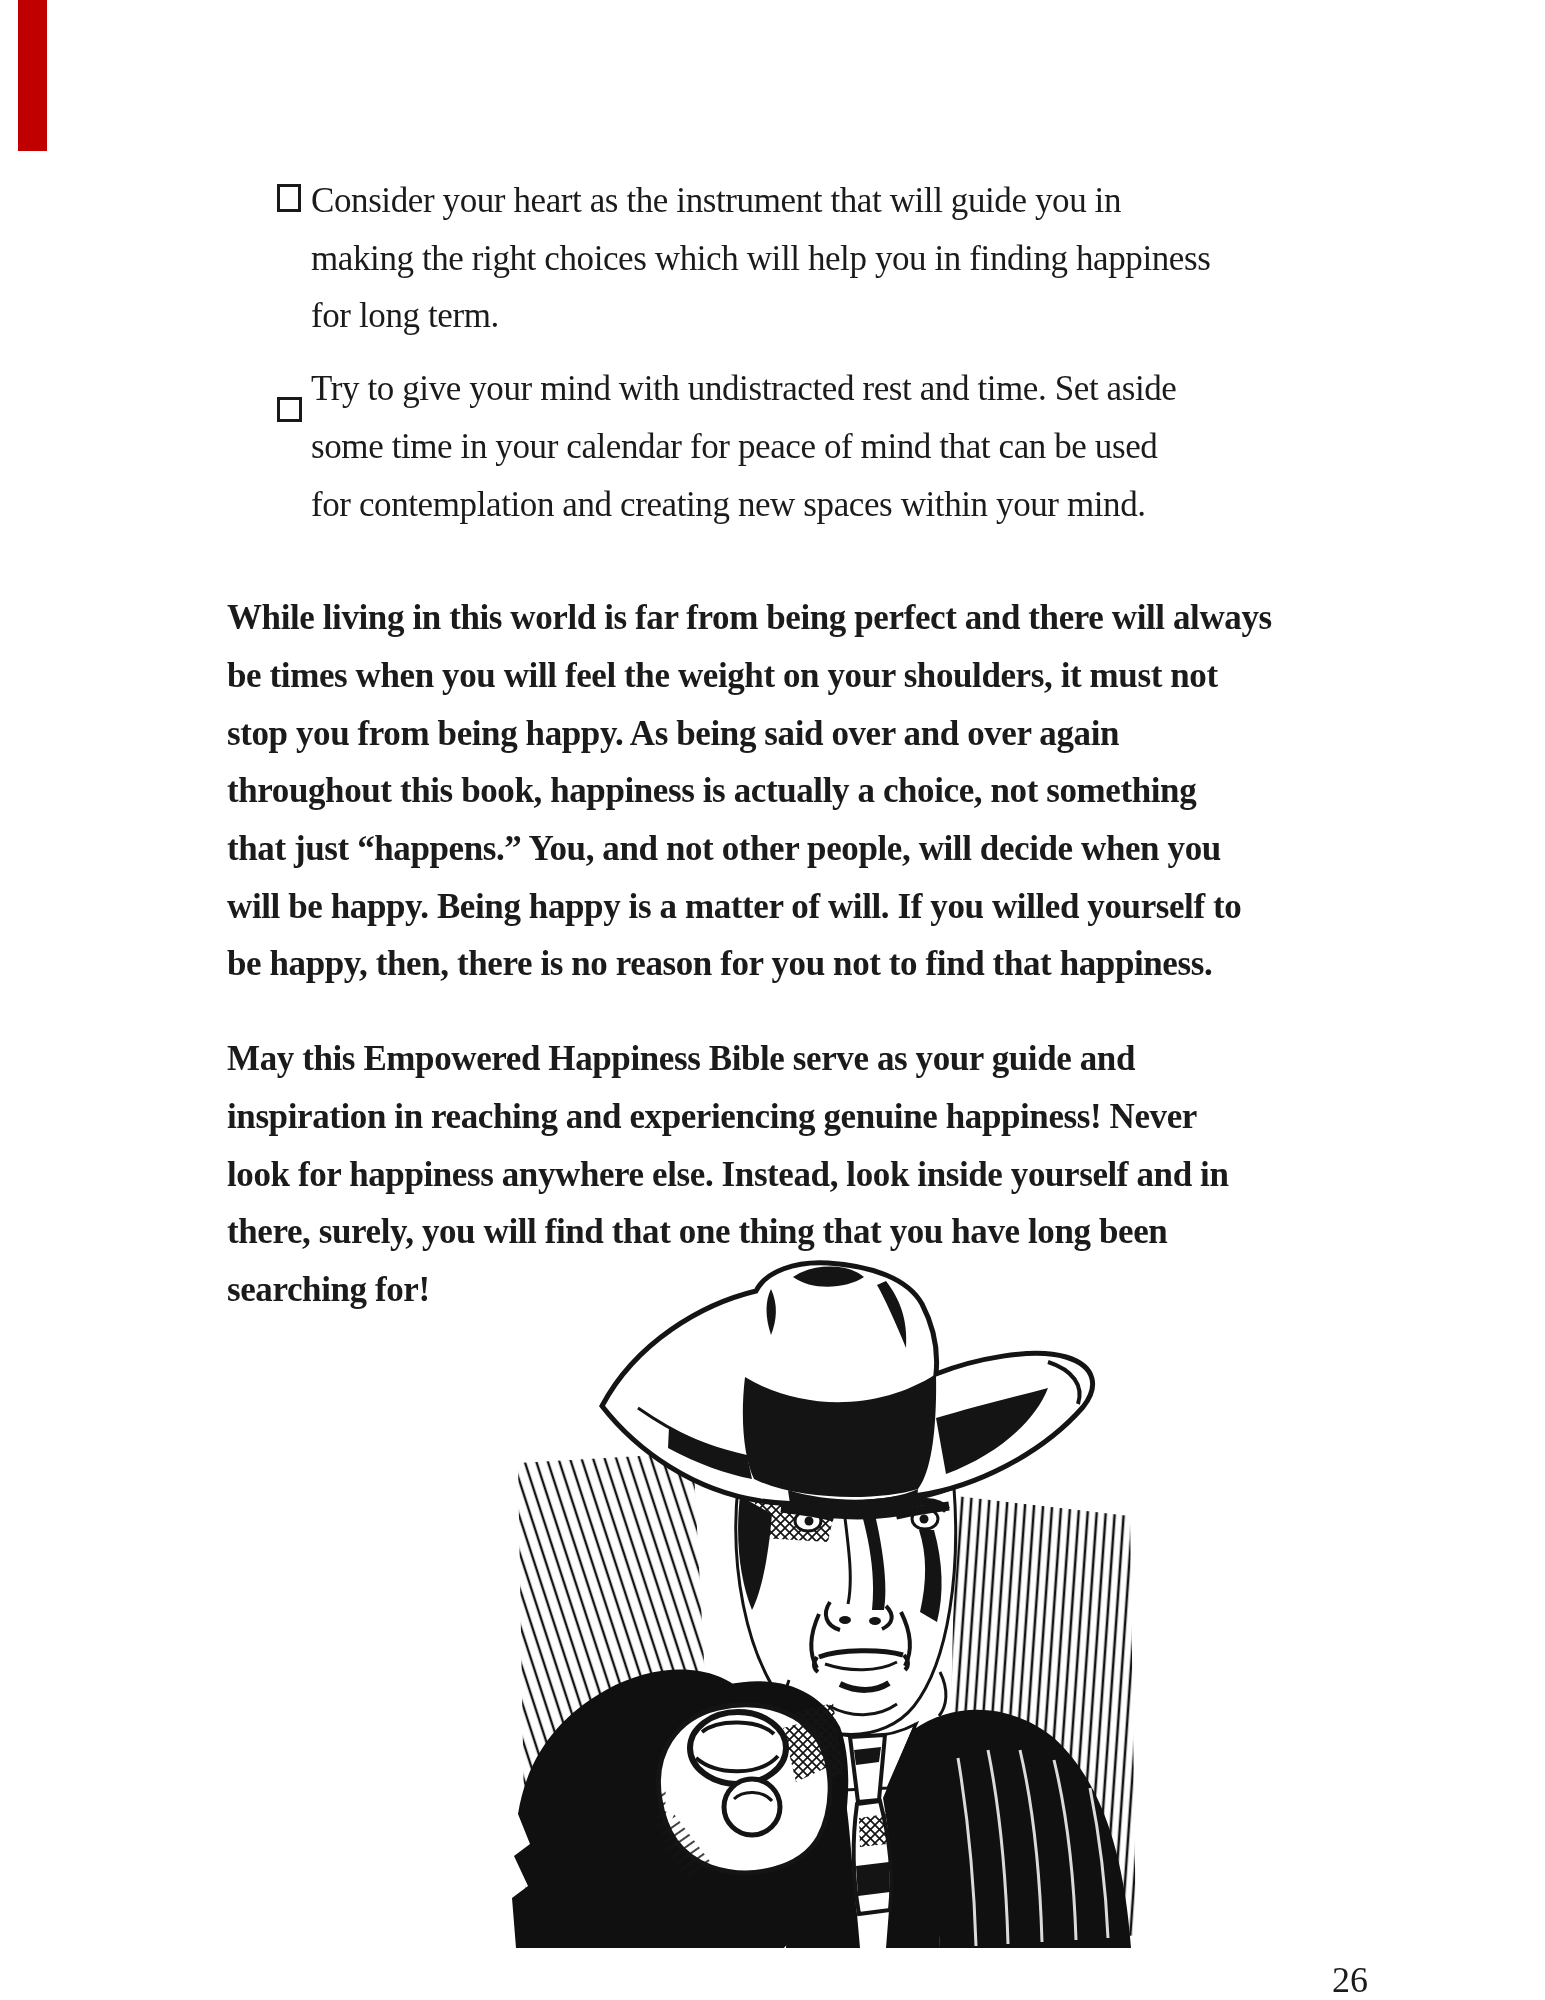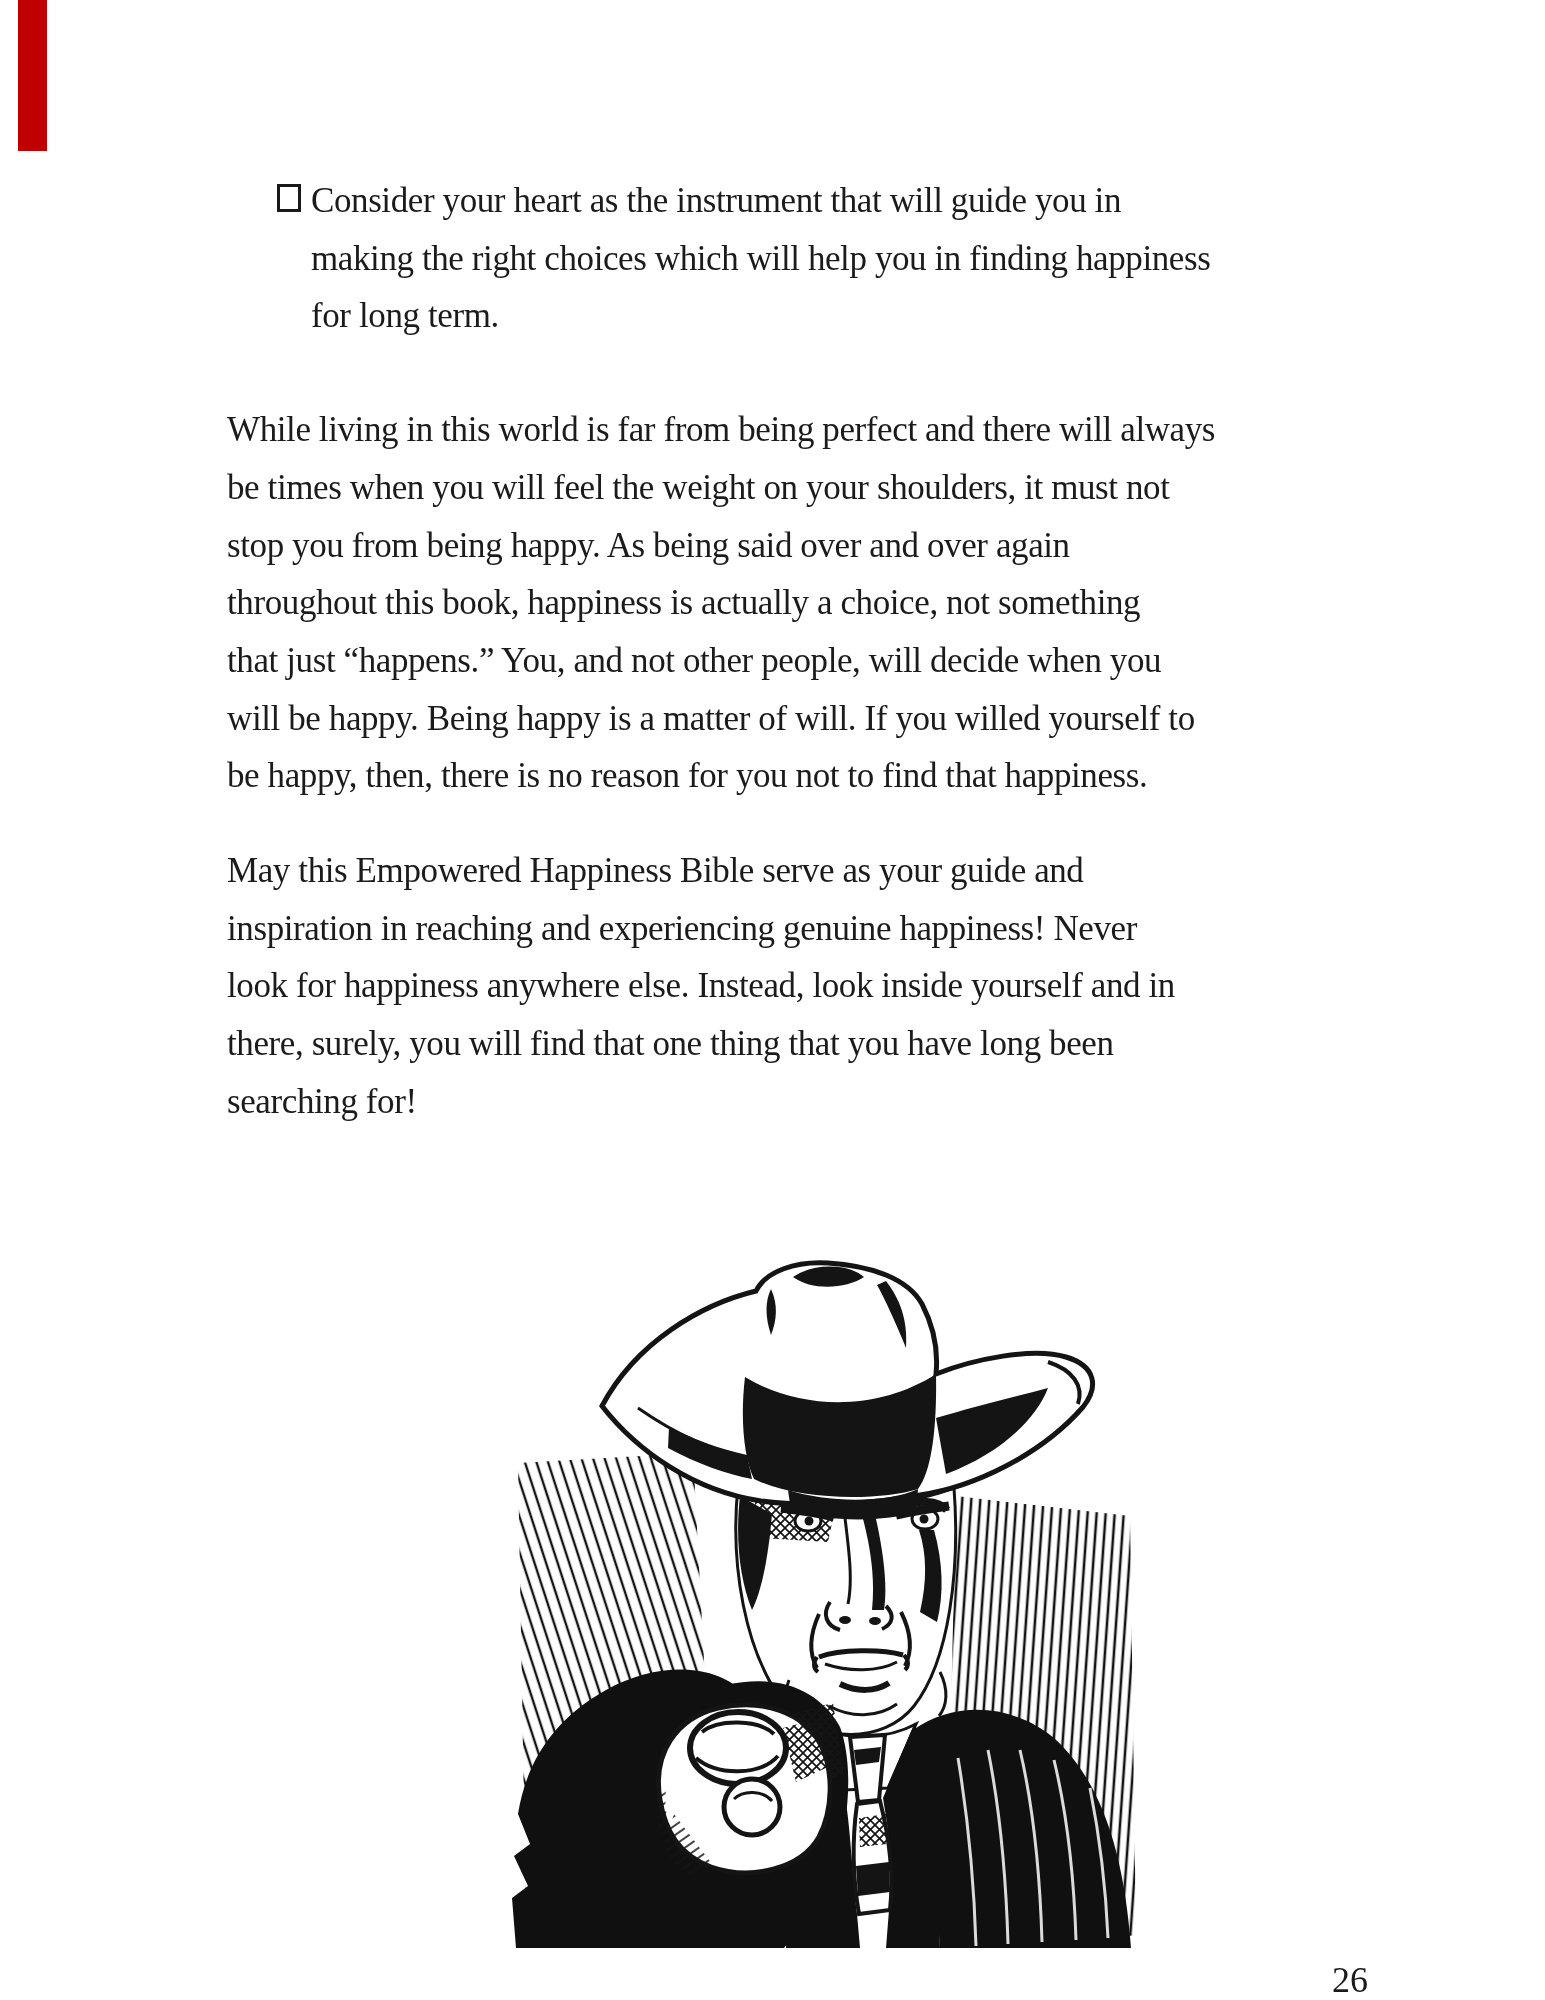--- a/index.html
+++ b/index.html
@@ -17,40 +17,46 @@
   .bullets{margin-left:50px;}
   .bullet-item{position:relative;padding-left:34px;}
   .bullet-item.second{margin-top:15px;}
   .bullet-text,.para{white-space:pre-line;}
   .checkbox{
     position:absolute;left:0;box-sizing:border-box;
     border:3px solid #191919;background:#fff;cursor:pointer;
   }
   .cb-1{top:12px;width:24px;height:28px;}
   .cb-2{top:37px;width:25px;height:25px;}
-  .para{margin:0;}
+  .para{margin:0;font-weight:bold;}
   .para-1{margin-top:56px;}
   .para-2{margin-top:37px;}
   .illustration{position:absolute;left:488px;top:1258px;width:660px;height:692px;}
   .page-number{position:absolute;left:1332px;top:1959px;font-size:36px;letter-spacing:0;}
 </style>
 </head>
 <body>
 
 <div class="page">
 
   <div class="red-marker" style="background: rgb(192, 0, 0);"></div>
 
   <div class="textcol">
     <div class="bullets">
       <div class="bullet-item">
         <span class="checkbox cb-1"></span>
         <div class="bullet-text">Consider your heart as the instrument that will guide you in
 making the right choices which will help you in finding happiness
 for long term.</div>
+      </div>
+      <div class="bullet-item second">
+        <span class="checkbox cb-2"></span>
+        <div class="bullet-text">Try to give your mind with undistracted rest and time. Set aside
+some time in your calendar for peace of mind that can be used
+for contemplation and creating new spaces within your mind.</div>
       </div>
     </div>
 
     <p class="para para-1">While living in this world is far from being perfect and there will always
 be times when you will feel the weight on your shoulders, it must not
 stop you from being happy. As being said over and over again
 throughout this book, happiness is actually a choice, not something
 that just “happens.” You, and not other people, will decide when you
 will be happy. Being happy is a matter of will. If you willed yourself to
 be happy, then, there is no reason for you not to find that happiness.</p>

